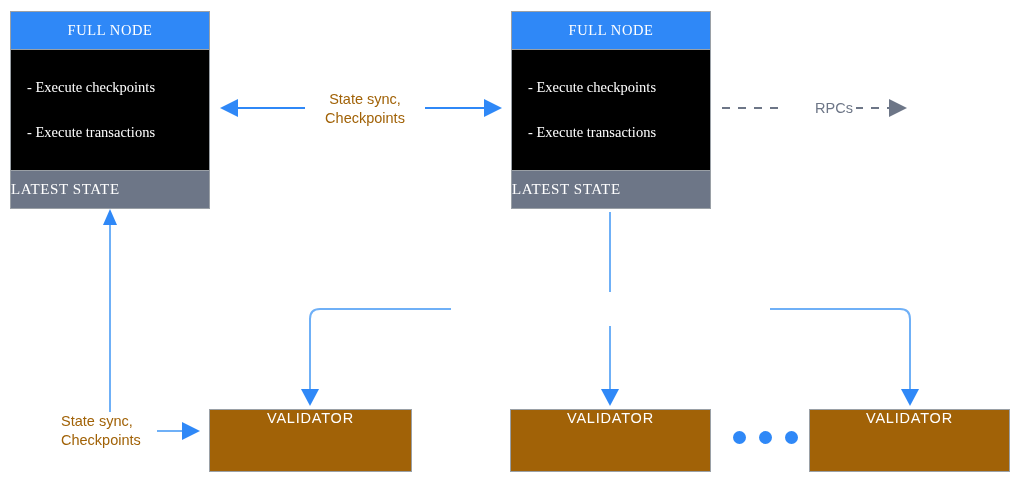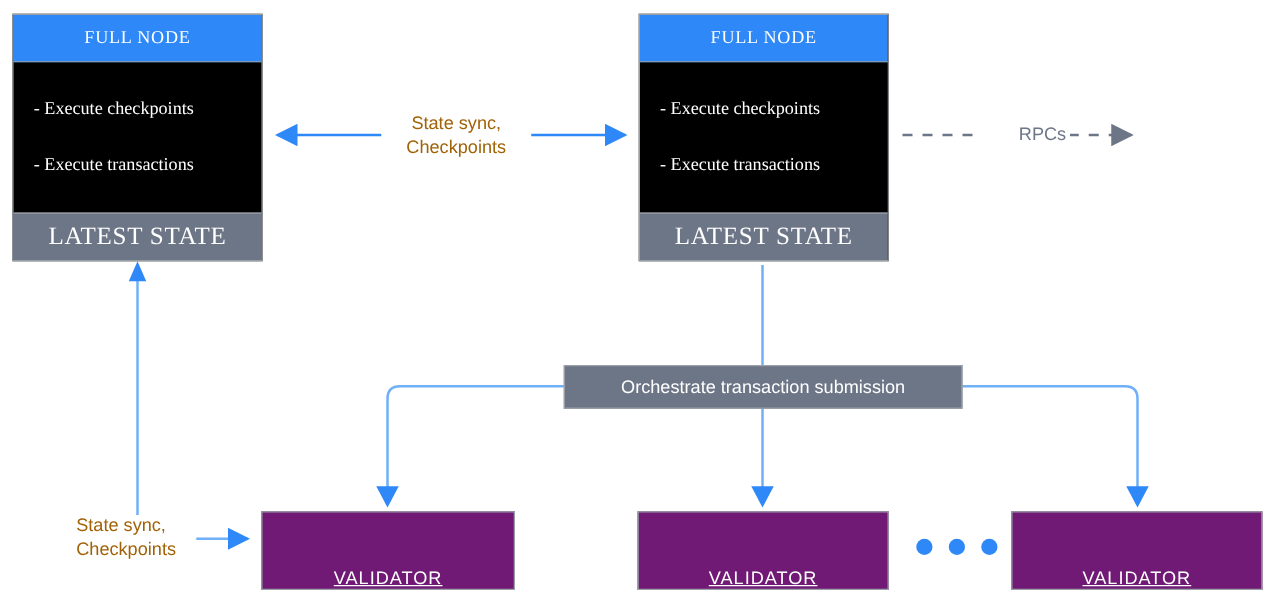--- a/index.html
+++ b/index.html
@@ -54,39 +54,38 @@
     font-size: 14.5px;
     color: #ffffff;
     white-space: nowrap;
   }
   .node-footer {
     flex: 0 0 auto;
     height: 37px;
     line-height: 37px;
     background: #6d7687;
     color: #ffffff;
-    font-size: 20px;
+    font-size: 15px;
     letter-spacing: 0.6px;
-    text-align: center;
+    text-align: left;
     border-top: 1px solid #9aa0a6;
   }
 
   
   .validator-box {
     position: absolute;
     box-sizing: border-box;
-    background: #701a75;
+    background: #a16207;
     border: 1px solid #9aa0a6;
     color: #ffffff;
     font-size: 14.5px;
     letter-spacing: 0.8px;
     display: flex;
-    align-items: flex-end;
+    align-items: flex-start;
     justify-content: center;
-    text-decoration: underline;
   }
 
   
   .orchestrate-box {
     position: absolute;
     box-sizing: border-box;
     background: #6d7687;
     border: 1px solid #9aa0a6;
     color: #ffffff;
     font-size: 14.5px;
@@ -222,23 +221,20 @@
 
   <div class="edge-label gray" style="left:781px; top:99px; width:44px; line-height:18px;margin-left:31px;">
     <span>RPCs</span>
   </div>
 
   <div class="edge-label left-align" style="left:61px; top:412px; width:96px;">
     <div>State sync,</div>
     <div>Checkpoints</div>
   </div>
 
-  <div class="orchestrate-box" style="left:451px; top:292px; width:319px; height:35px;">
-    <span>Orchestrate transaction submission</span>
-  </div>
 
   <div class="validator-box" style="left:209px; top:409px; width:203px; height:63px;">
     <span>VALIDATOR</span>
   </div>
 
   <div class="validator-box" style="left:510px; top:409px; width:201px; height:63px;">
     <span>VALIDATOR</span>
   </div>
 
   <div class="validator-box" style="left:809px; top:409px; width:201px; height:63px;">

